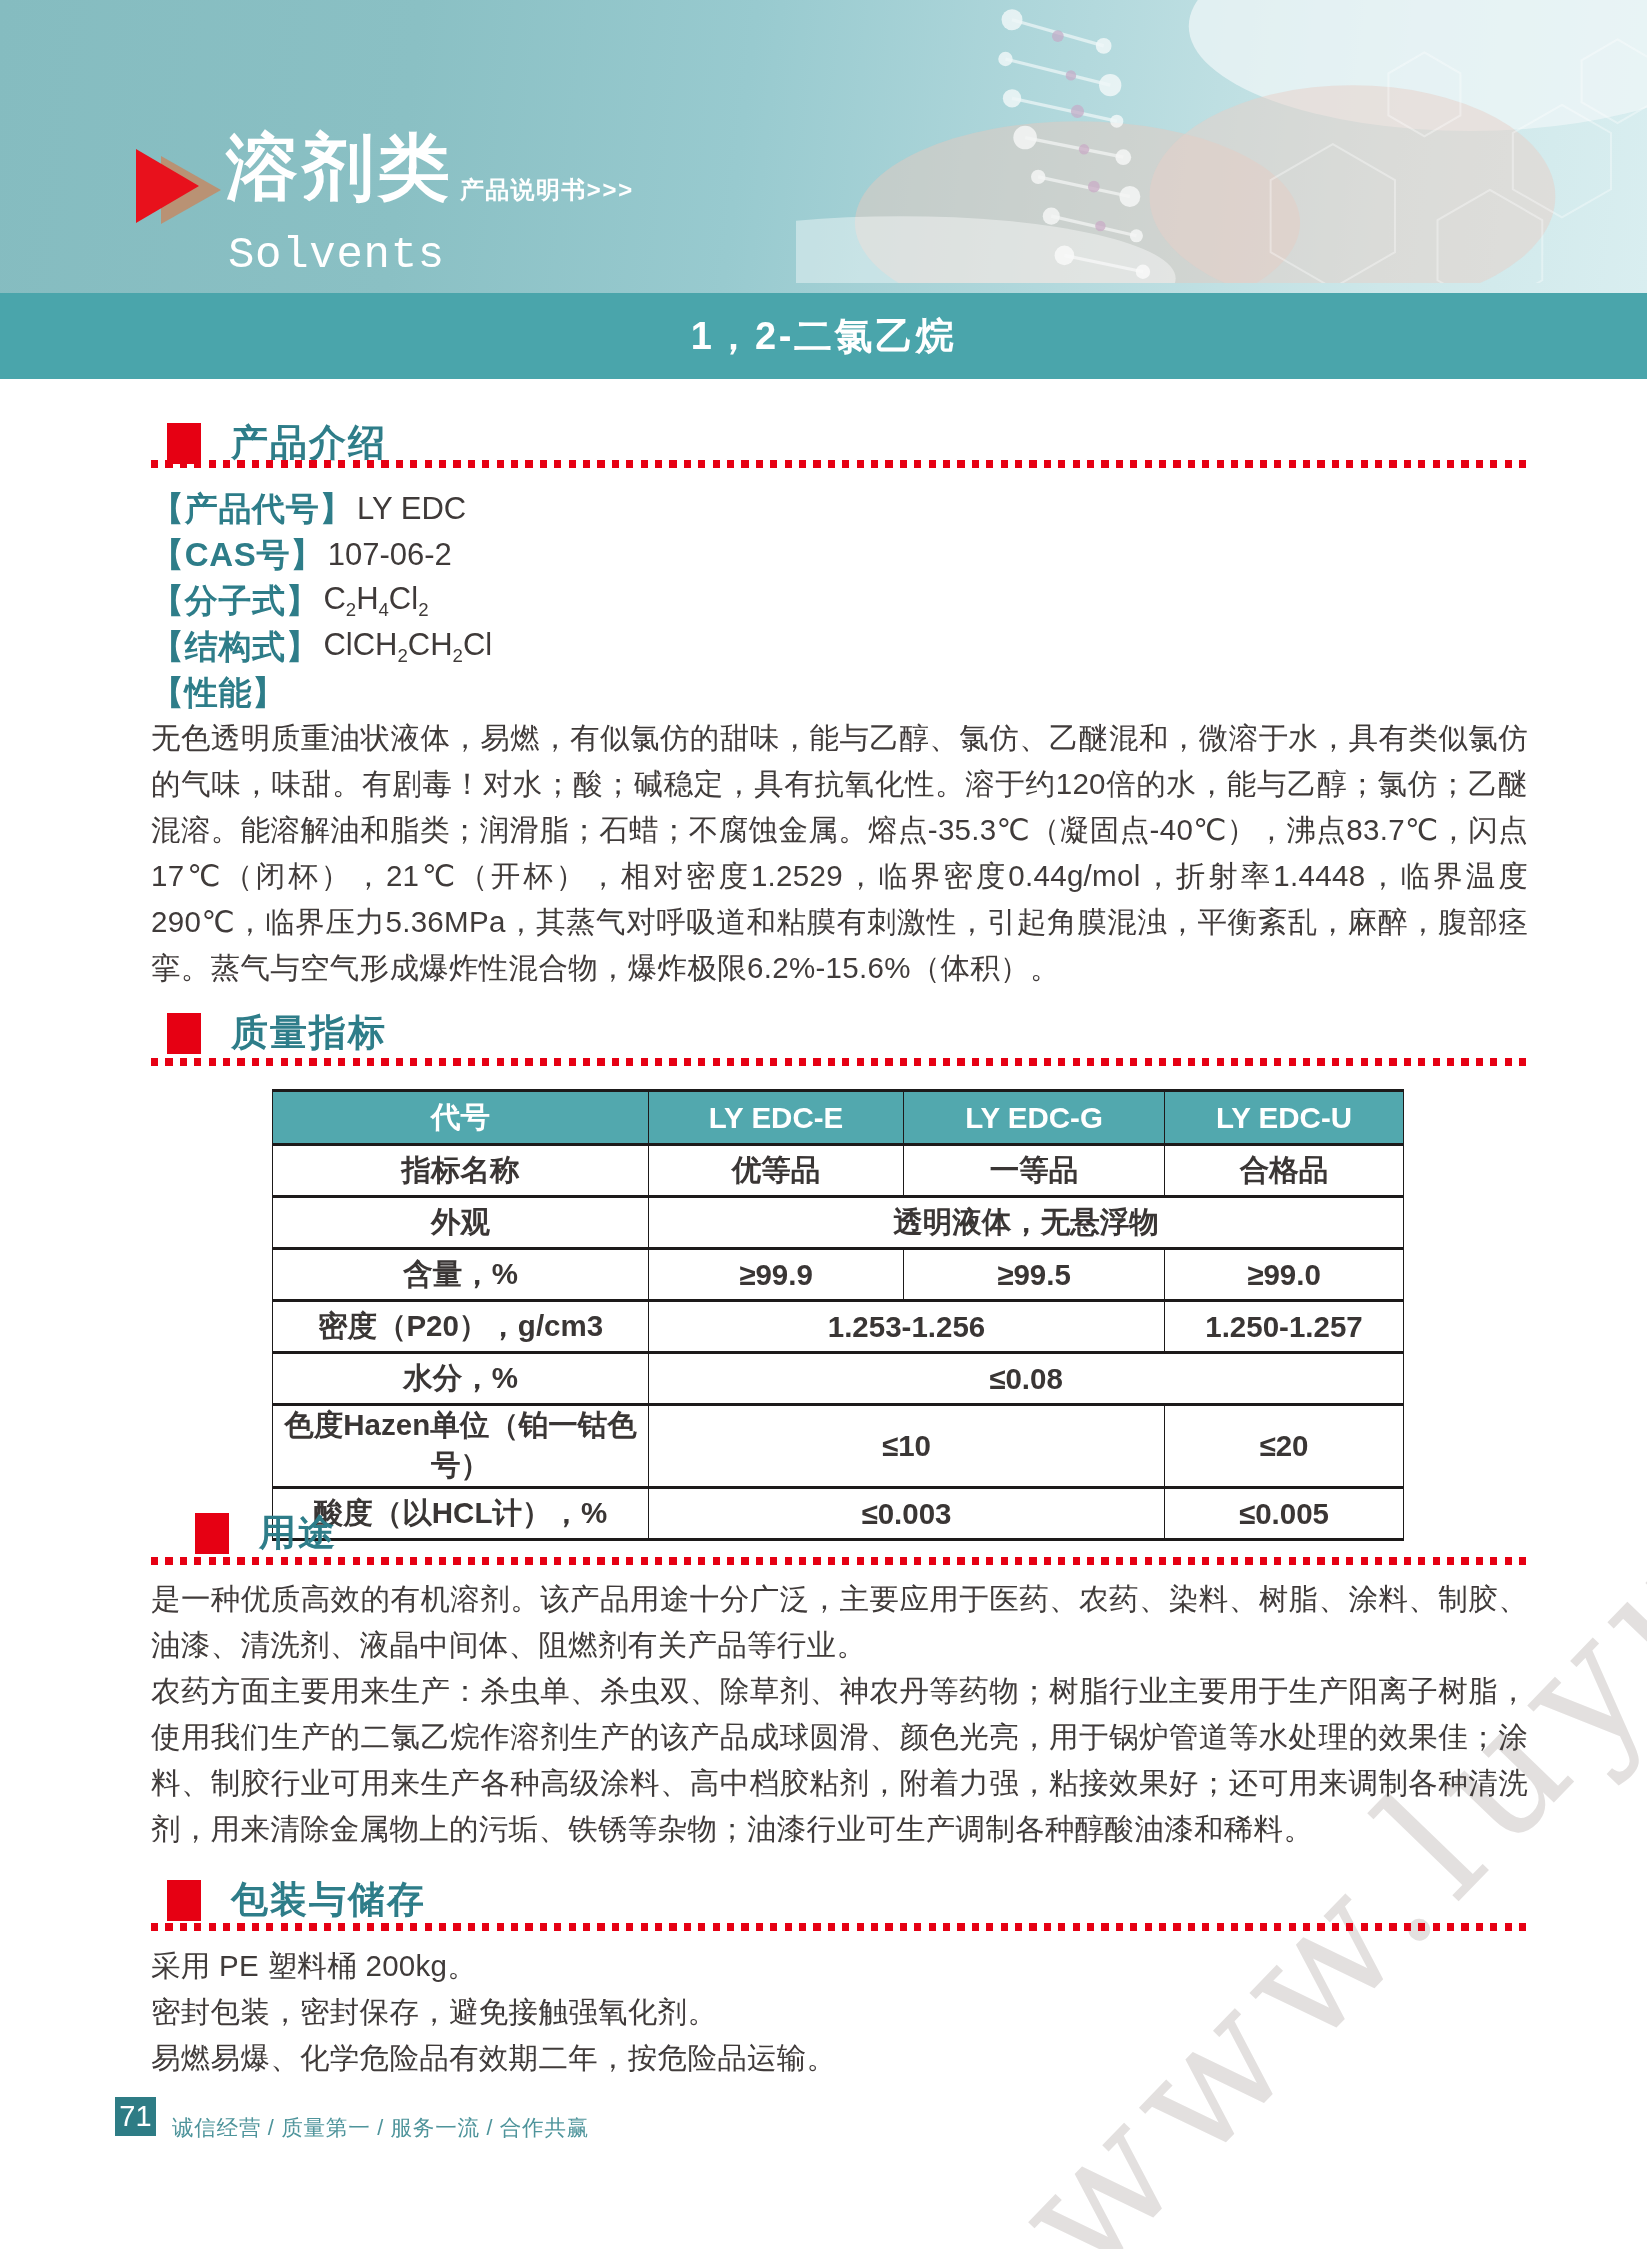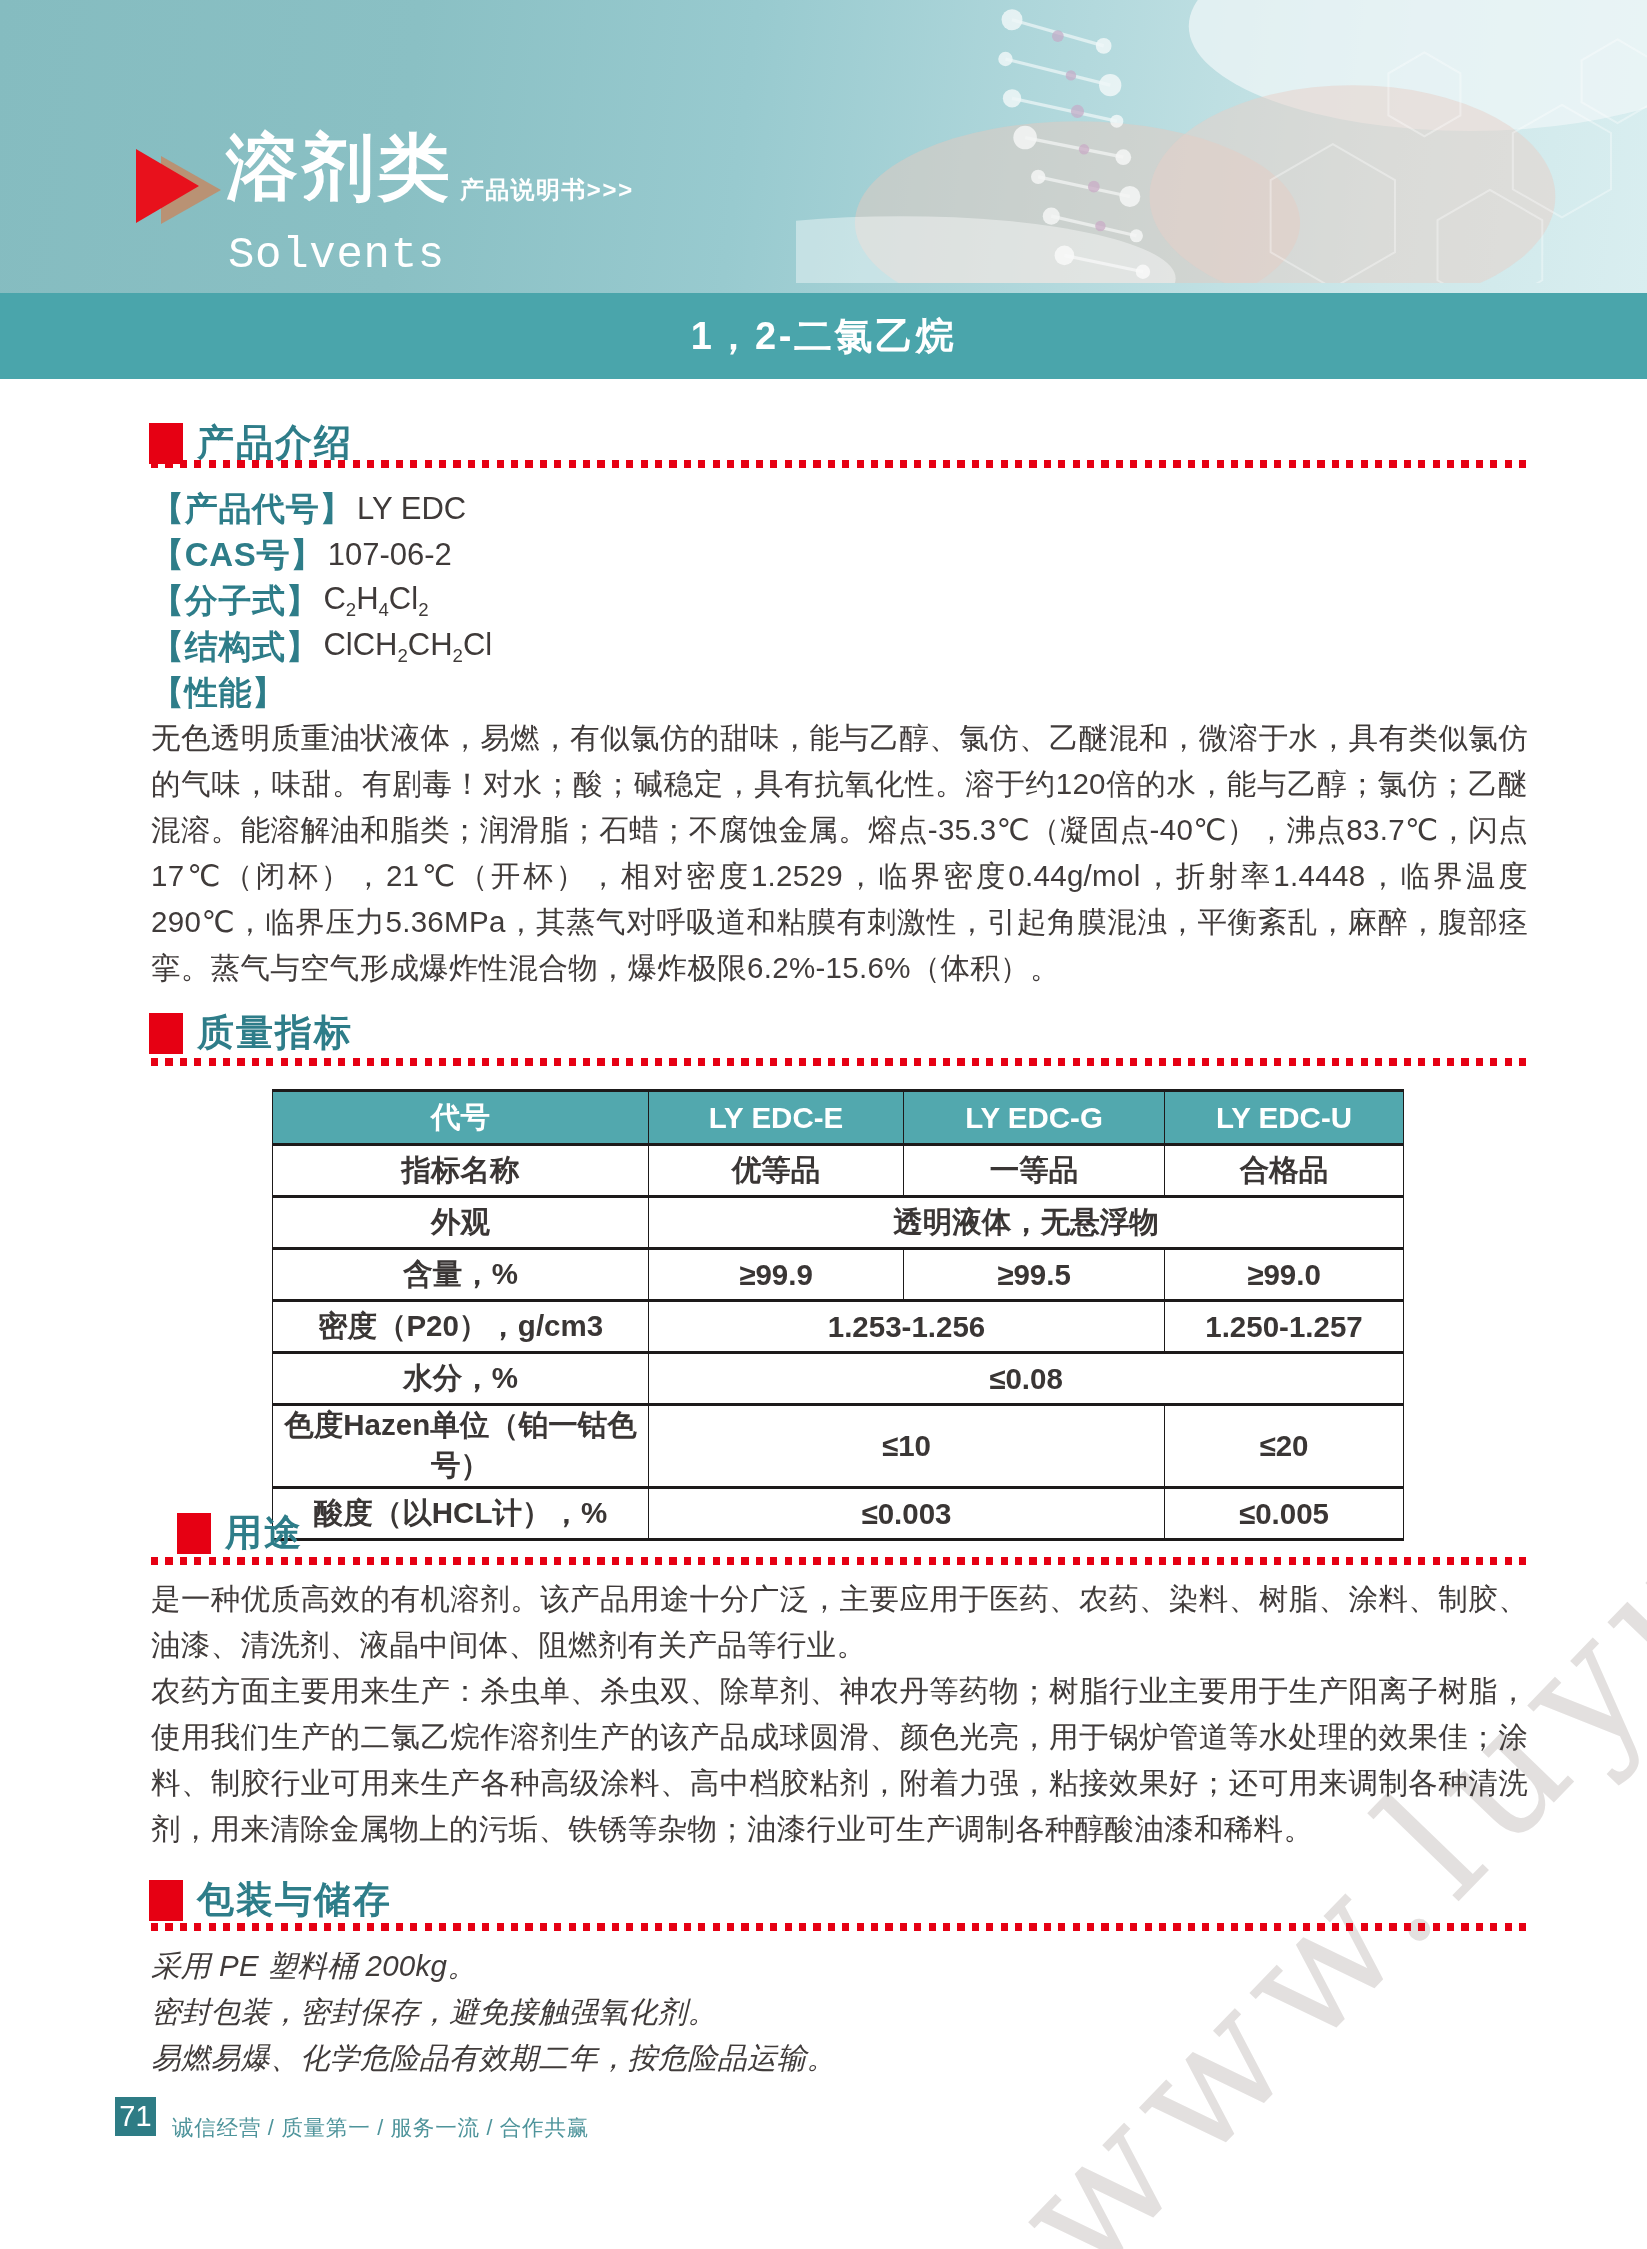--- a/index.html
+++ b/index.html
@@ -21,36 +21,36 @@
     border-left:63px solid #e8111c; border-top:37px solid transparent; border-bottom:37px solid transparent;}
   .brand-title{position:absolute; left:226px; top:137px; font-size:72px; line-height:1;
     font-weight:900; color:#fff; letter-spacing:3.9px;}
   .brand-sub{position:absolute; left:460px; top:174px; font-size:24px; font-weight:700; color:#fff; letter-spacing:1.3px;}
   .brand-en{position:absolute; left:228px; top:230px; font-size:44px; color:#fff; font-weight:400; letter-spacing:0.7px;}
   
   .product-banner{position:absolute; left:0; top:293px; width:1647px; height:86px;
     background:#4aa5ab; display:flex; align-items:center; justify-content:center;}
   .product-banner span{font-size:38px; font-weight:700; color:#fff; letter-spacing:2.6px;}
   
-  .section-head{position:absolute; left:149px; display:flex; align-items:center; gap:14px;}
+  .section-head{position:absolute; left:167px; display:flex; align-items:center; gap:30px;}
   .red-square{width:34px; height:41px; background:#e60013; flex:0 0 auto;}
   .section-title{font-size:37px; font-weight:700; color:#2e7d89; letter-spacing:2px; white-space:nowrap;}
   .dotted{position:absolute; left:151px; width:1377px; height:7.9px;
     background:repeating-linear-gradient(to right,#e60013 0 7.2px,transparent 7.2px 14.4px);}
   
   .intro-fields{position:absolute; left:151px; top:486px;}
   .field{height:46px; display:flex; align-items:center;}
   .field .lbl{font-size:33px; font-weight:700; color:#2e7d89; letter-spacing:0.7px;}
   .field .val{font-size:31px; color:#3f3a39; margin-left:3.9px;}
   .sub{font-size:0.6em; vertical-align:-0.35em;}
   
   .bodytext{position:absolute; left:151px; width:1377px; font-size:29.5px; line-height:46px;
     color:#403b3a; text-align:justify; letter-spacing:0.3px;}
   .bodytext p{margin:0;}
-  .plain-lines div{height:46px; display:flex; align-items:center;font-style:italic;}
+  .plain-lines div{height:46px; display:flex; align-items:center;}
   
   .qtable{position:absolute; left:272px; top:1089px; border-collapse:collapse; table-layout:fixed;}
   .qtable th,.qtable td{
     border-left:1.3px solid #1d1a1a; border-right:1.3px solid #1d1a1a;
     border-top:3.3px solid #1d1a1a; border-bottom:3.3px solid #1d1a1a;
     text-align:center; vertical-align:middle; font-weight:700;
     font-size:29.5px; color:#3a3635; padding:0;}
   .qtable thead th{background:#52a8ae; color:#ffffff; height:51px;}
   .qtable tbody td{height:49px; background:#fff;}
   

